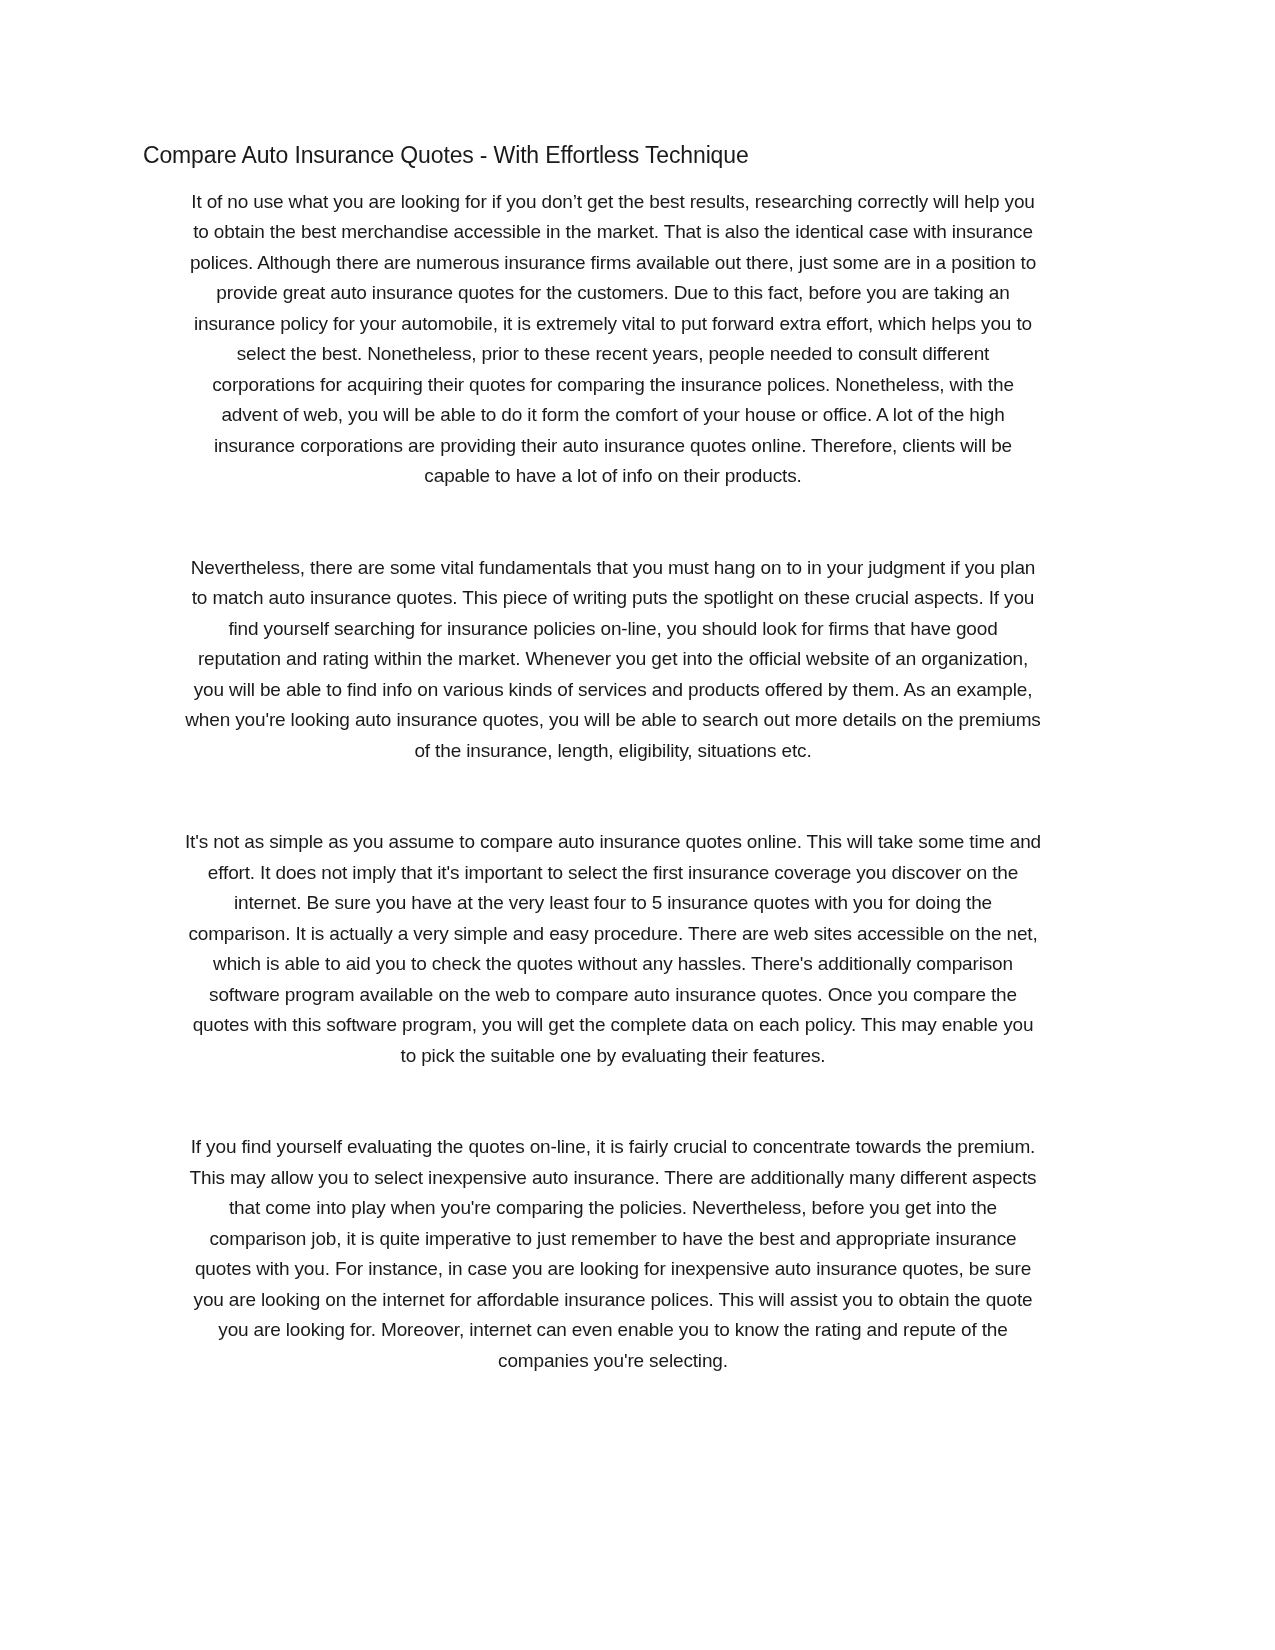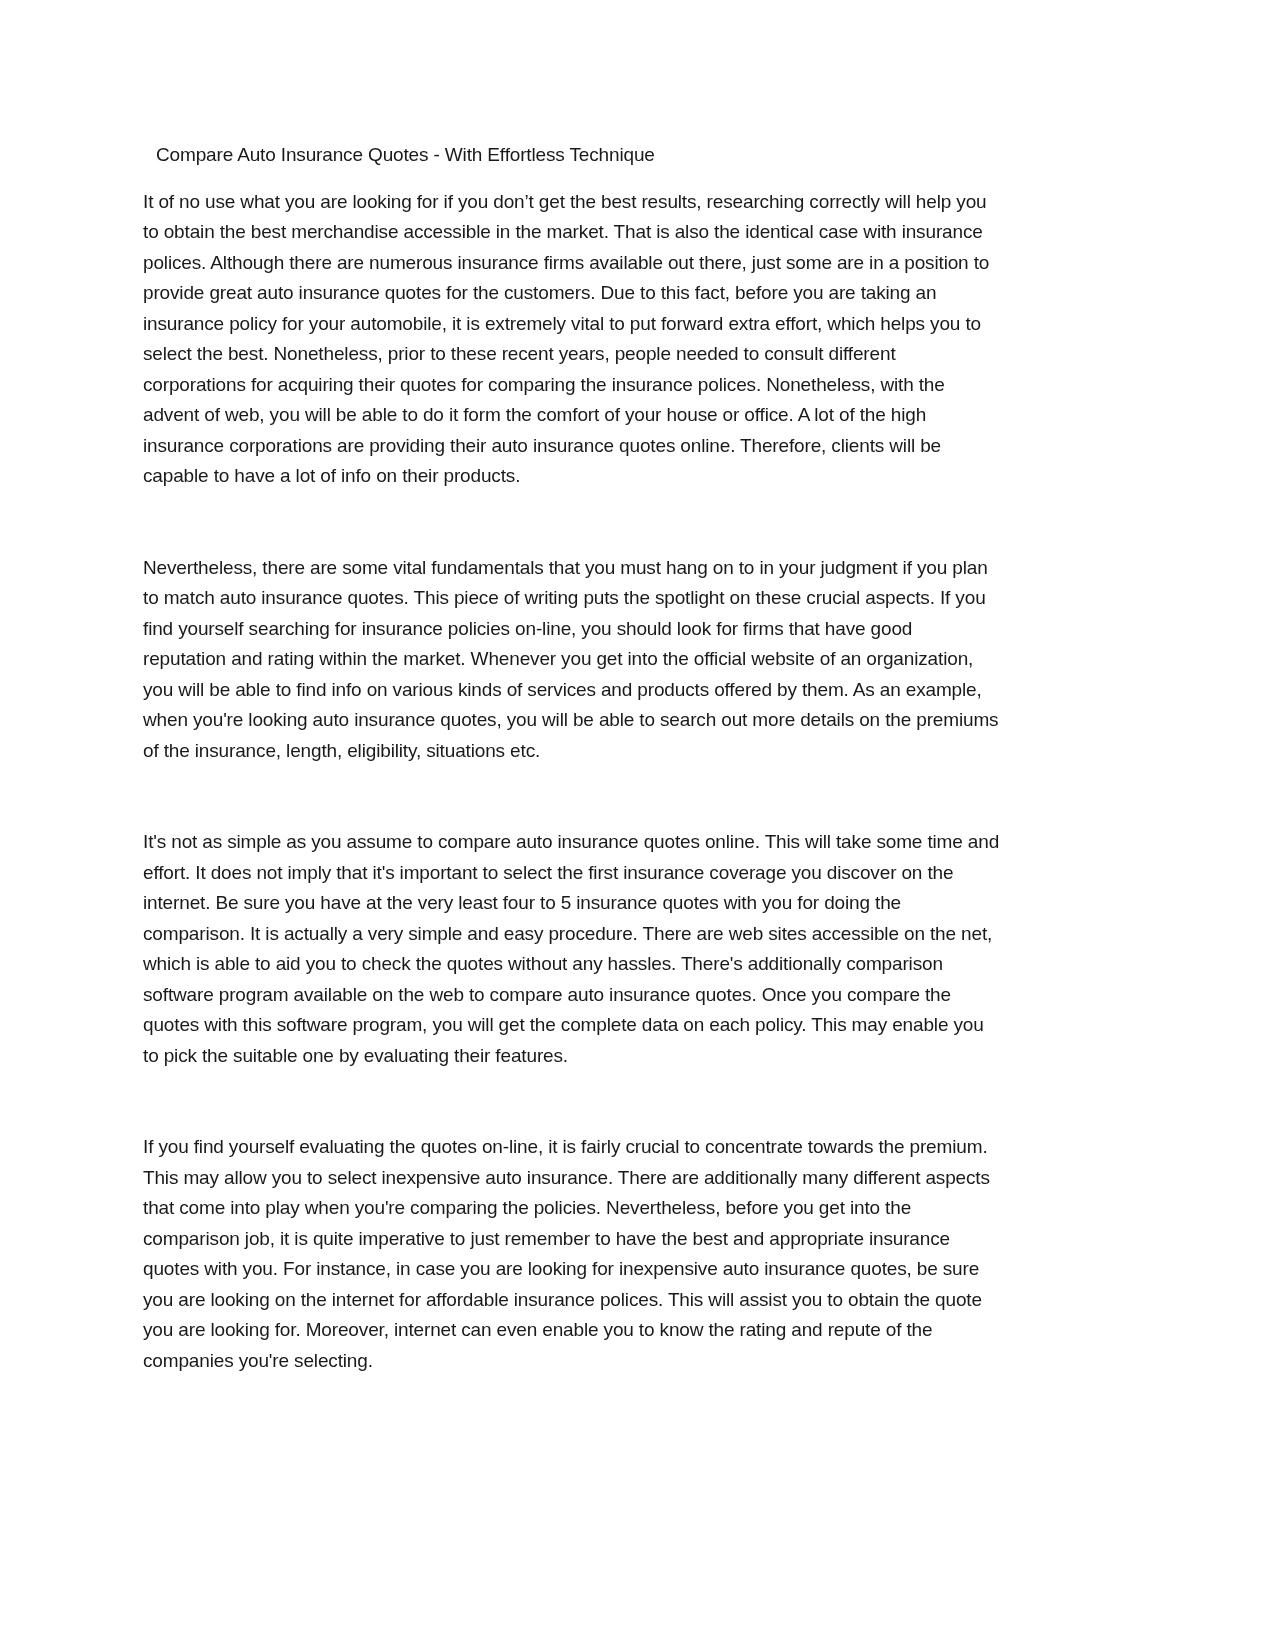--- a/index.html
+++ b/index.html
@@ -2,24 +2,24 @@
 <html><head>
   <meta charset="utf-8">
   <style>
     html, body { margin: 0; padding: 0; background: #ffffff; }
     body { width: 1275px; height: 1650px; position: relative; overflow: hidden; }
     .page {
       position: absolute; left: 143px; top: 140px; width: 940px;
       font-family: "Liberation Sans", sans-serif;
       font-size: 19px; color: #1a1a1a; letter-spacing: -0.15px;
     }
-    .title { margin: 0 0 16px 13px; line-height: 30.5px; font-weight: normal; font-size: 19px; }
+    .title { margin: 0 0 16px 0; line-height: 30.5px; font-weight: normal; font-size: 23px; }
     .para { margin: 0; line-height: 30.5px; white-space: pre-line; }
     .gap { height: 61px; }
-    .line { display: block; white-space: nowrap; }
+    .line { display: block; white-space: nowrap; text-align: center; }
   </style>
 </head>
 <body>
 
 <div class="page">
   <h1 class="title">Compare Auto Insurance Quotes - With Effortless Technique</h1>
   <div id="paras">
       <p class="para"><span class="line">It of no use what you are looking for if you don’t get the best results, researching correctly will help you</span><span class="line">to obtain the best merchandise accessible in the market. That is also the identical case with insurance</span><span class="line">polices. Although there are numerous insurance firms available out there, just some are in a position to</span><span class="line">provide great auto insurance quotes for the customers. Due to this fact, before you are taking an</span><span class="line">insurance policy for your automobile, it is extremely vital to put forward extra effort, which helps you to</span><span class="line">select the best. Nonetheless, prior to these recent years, people needed to consult different</span><span class="line">corporations for acquiring their quotes for comparing the insurance polices. Nonetheless, with the</span><span class="line">advent of web, you will be able to do it form the comfort of your house or office. A lot of the high</span><span class="line">insurance corporations are providing their auto insurance quotes online. Therefore, clients will be</span><span class="line">capable to have a lot of info on their products.</span></p>
       <div class="gap"></div>
       <p class="para"><span class="line">Nevertheless, there are some vital fundamentals that you must hang on to in your judgment if you plan</span><span class="line">to match auto insurance quotes. This piece of writing puts the spotlight on these crucial aspects. If you</span><span class="line">find yourself searching for insurance policies on-line, you should look for firms that have good</span><span class="line">reputation and rating within the market. Whenever you get into the official website of an organization,</span><span class="line">you will be able to find info on various kinds of services and products offered by them. As an example,</span><span class="line">when you're looking auto insurance quotes, you will be able to search out more details on the premiums</span><span class="line">of the insurance, length, eligibility, situations etc.</span></p>

